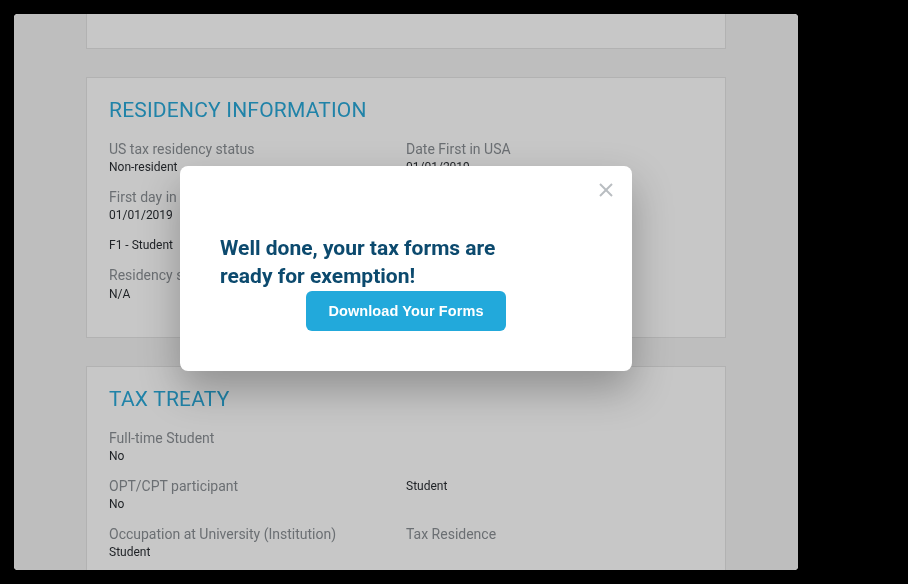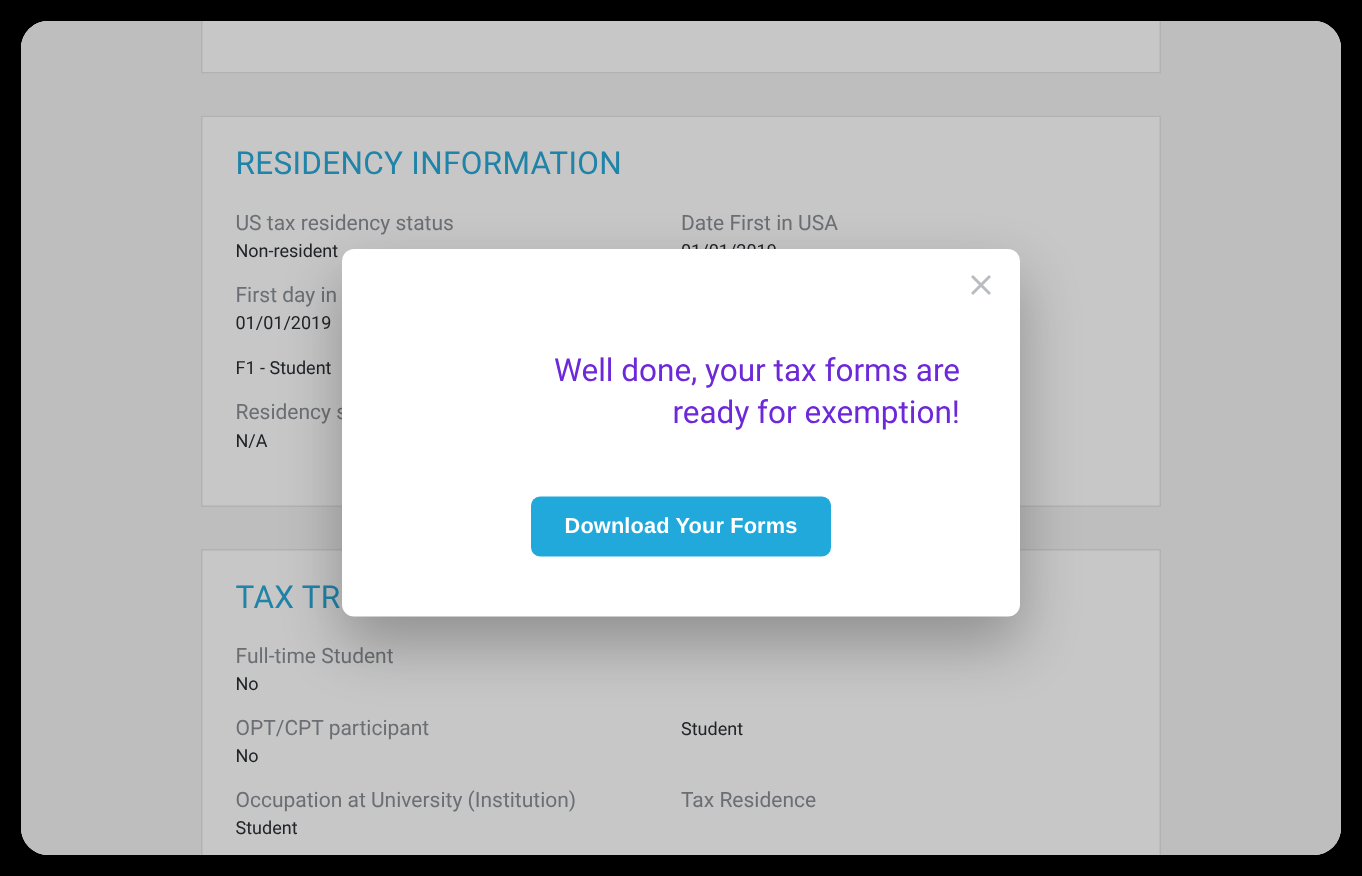--- a/index.html
+++ b/index.html
@@ -2,21 +2,21 @@
 <html><head>
 <meta charset="utf-8">
 <style>
 html,body{margin:0;padding:0}
 body{
   background:#000;
   font-family:-apple-system,BlinkMacSystemFont,"Segoe UI",Roboto,Arial,sans-serif;
   width:908px;height:584px;overflow:hidden;box-sizing:border-box;padding:14px;
 }
 .frame{
-  width:880px;height:556px;background:#fff;border-radius:18px;
+  width:784px;height:556px;background:#fff;border-radius:4px;
   box-shadow:0 4px 24px rgba(0,0,0,0.35);
   position:relative;overflow:hidden;
 }
 .scrim{
   position:absolute;inset:0;background:#000;opacity:.22;
   pointer-events:none;z-index:2;
 }
 .content{
   position:absolute;inset:0;background:#f4f4f4;
 }
@@ -41,24 +41,24 @@
   width:452px;background:#fff;border-radius:8px;
   box-shadow:0 18px 40px rgba(0,0,0,.28);
   z-index:3;padding:32px 32px 40px;box-sizing:border-box;
 }
 .modal-close{
   position:absolute;top:14px;right:16px;width:20px;height:20px;
   display:flex;align-items:center;justify-content:center;cursor:pointer;
 }
 .modal-close svg{width:14px;height:14px;stroke:#b9bdc1;stroke-width:2}
 .modal-title{
-  font-weight:400;font-size:21px;color:#6d28d9;text-align:right;line-height:1.35;
+  font-weight:700;font-size:21px;color:#0c4a6e;text-align:left;line-height:1.35;
   margin:36px 8px 0;
 }
-.modal-actions{display:flex;justify-content:center;margin-top:40px}
+.modal-actions{display:flex;justify-content:center;}
 .dl-btn{
   background:#22a9db;color:#fff;border:none;border-radius:6px;cursor:pointer;
   font-weight:700;font-size:14.5px;padding:12px 22px;letter-spacing:.1px;
 }
 </style>
 </head>
 <body>
 
 <div class="frame">
   <div class="content">

